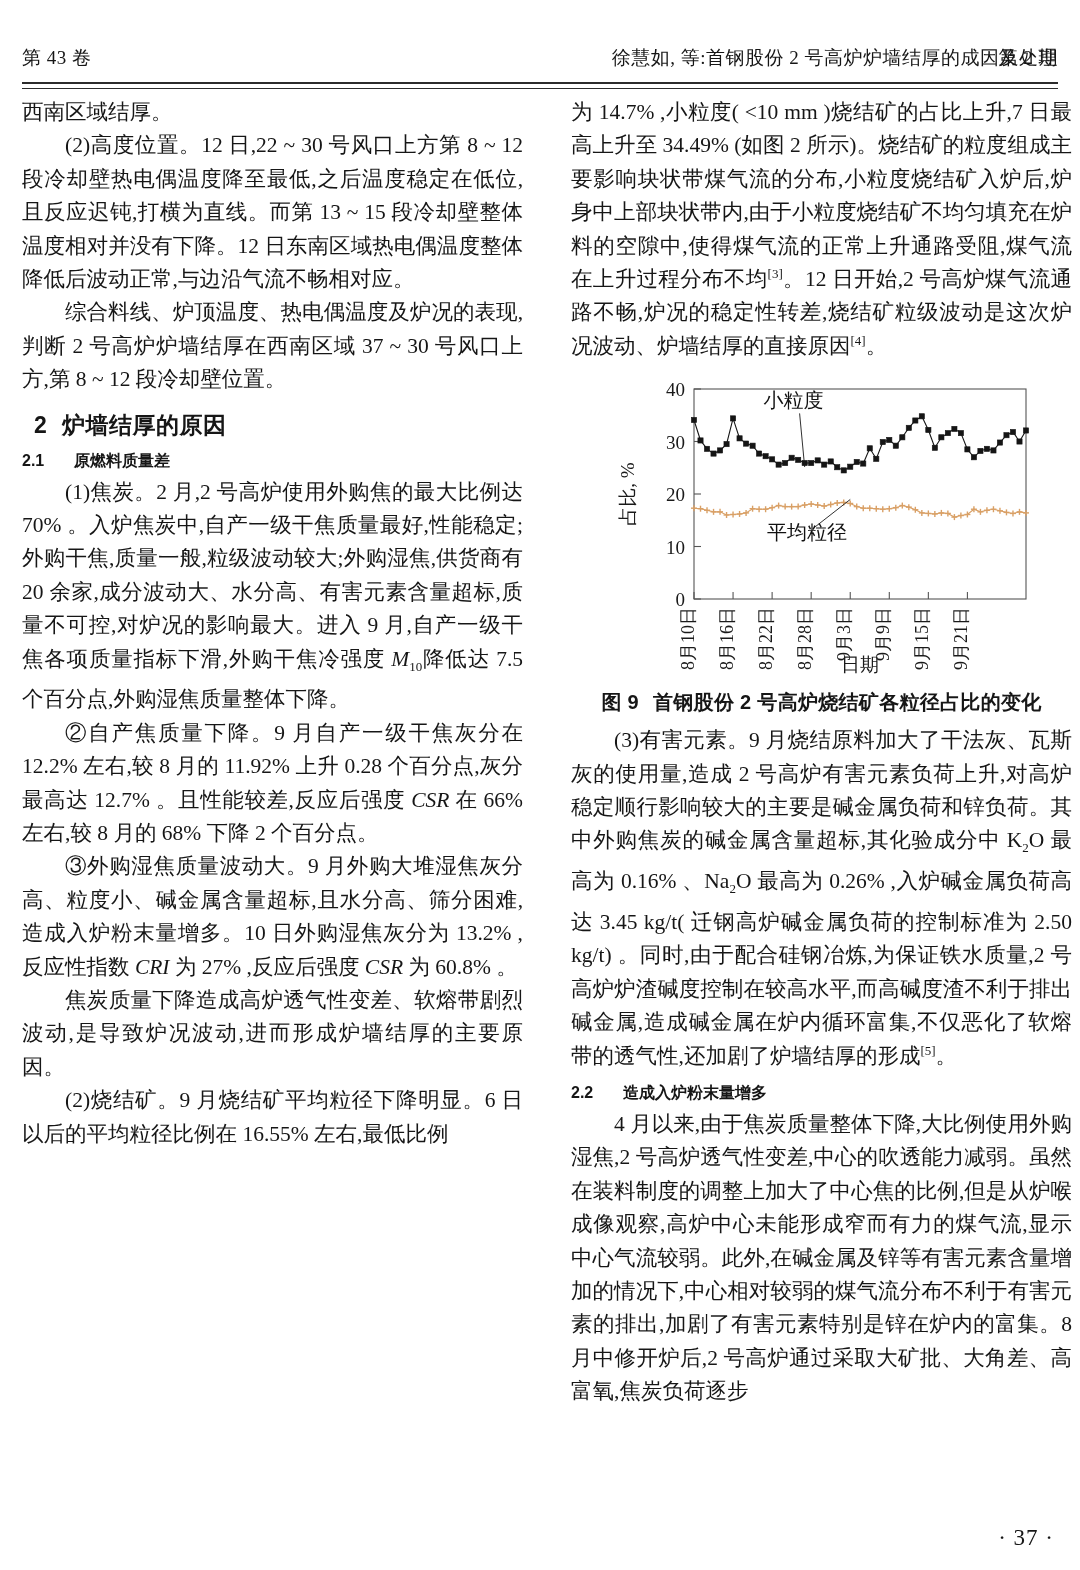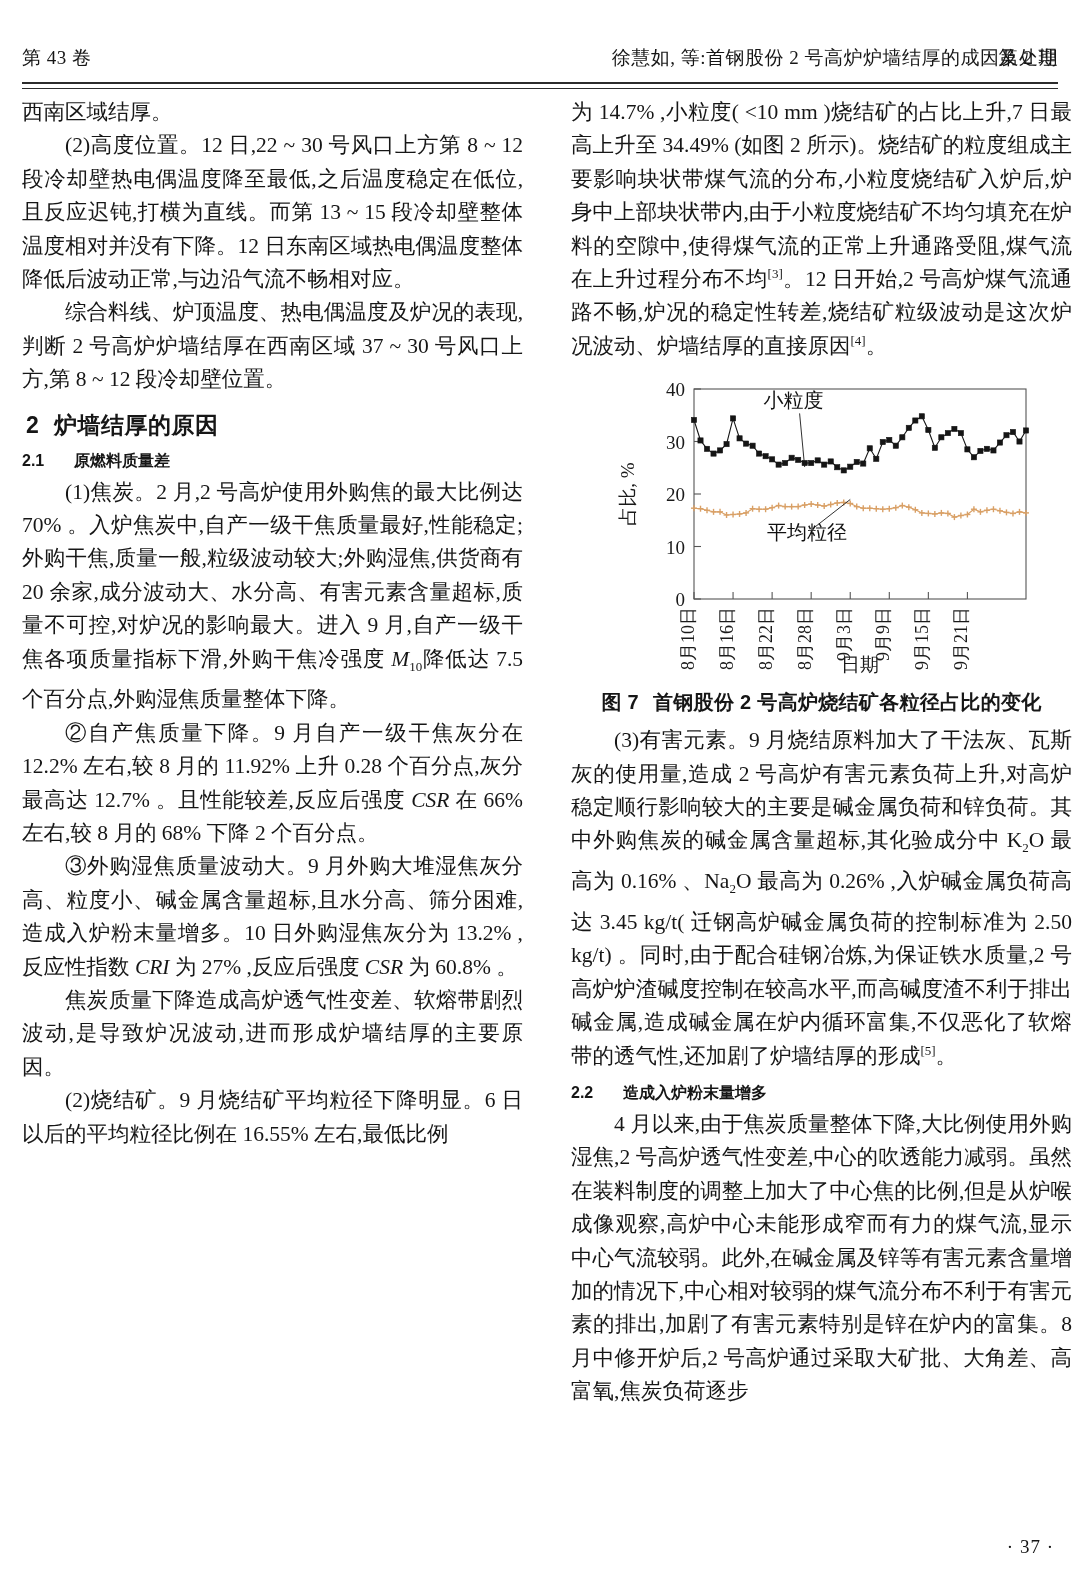--- a/index.html
+++ b/index.html
@@ -82,21 +82,21 @@
     text-justify: inter-character;
     text-indent: 2em;
     letter-spacing: 0px;
     word-spacing: 0px;
   }
   p.body.noindent {
     text-indent: 0;
   }
 
   h2.sec {
-    margin: 13px 0 7px 4px;
+    margin: 13px 0 7px 12px;
     font-size: 23px;
     font-family: "Liberation Sans", sans-serif;
     font-weight: bold;
     letter-spacing: 0.5px;
   }
   h2.sec .num { display: inline-block; min-width: 28px; }
   h3.subsec {
     margin: 10px 0 4px 0;
     font-size: 16px;
     font-family: "Liberation Sans", sans-serif;
@@ -134,22 +134,22 @@
     font-family: "Liberation Sans", sans-serif;
     font-weight: bold;
     letter-spacing: 0.3px;
   }
   .fig-caption .fig-num { margin-right: 14px; }
 
   
   .folio {
     position: absolute;
     right: 26px;
-    bottom: 12px;
-    font-size: 19px;
+    bottom: 19px;
+    font-size: 23px;
     letter-spacing: 1px;
   }
 </style>
 </head>
 <body>
 
 <div class="page">
 
   <div class="runhead">
     <span class="rh-left">第 43 卷</span>
@@ -379,21 +379,21 @@
               <line x1="417.4901960784314" y1="133.85" x2="417.4901960784314" y2="139.85" stroke="#d9a066" stroke-width="1.4"></line>
               <line x1="421" y1="137.9" x2="427" y2="137.9" stroke="#d9a066" stroke-width="1.4"></line>
               <line x1="424" y1="134.9" x2="424" y2="140.9" stroke="#d9a066" stroke-width="1.4"></line>
               <line x1="197.6" y1="38.375" x2="202.66666666666666" y2="92.025" stroke="#1a1a1a" stroke-width="0.9"></line>
               <text x="191.6" y="32.375" text-anchor="middle" font-family="&quot;Liberation Serif&quot;, serif" font-size="20" fill="#111">小粒度</text>
               <line x1="210.88" y1="153.625" x2="248.23529411764704" y2="124.44999999999999" stroke="#1a1a1a" stroke-width="0.9"></line>
               <text x="204.88" y="163.625" text-anchor="middle" font-family="&quot;Liberation Serif&quot;, serif" font-size="20" fill="#111">平均粒径</text>
             </svg>
         </div>
         <div class="fig-caption">
-          <span class="fig-num">图 7</span><span>首钢股份 2 号高炉烧结矿各粒径占比的变化</span>
+          <span class="fig-num">图 9</span><span>首钢股份 2 号高炉烧结矿各粒径占比的变化</span>
         </div>
       </div>
 
       <p class="body"><span>(3)有害元素。9 月烧结原料加大了干法灰、瓦斯灰的使用量,造成 2 号高炉有害元素负荷上升,对高炉稳定顺行影响较大的主要是碱金属负荷和锌负荷。其中外购焦炭的碱金属含量超标,其化验成分中 </span><span><span>K</span><sub class="msub">2</sub><span>O</span></span><span> 最高为 0.16% 、</span><span><span>Na</span><sub class="msub">2</sub><span>O</span></span><span> 最高为 0.26% ,入炉碱金属负荷高达 3.45 kg/t( 迁钢高炉碱金属负荷的控制标准为 2.50 kg/t) 。同时,由于配合硅钢冶炼,为保证铁水质量,2 号高炉炉渣碱度控制在较高水平,而高碱度渣不利于排出碱金属,造成碱金属在炉内循环富集,不仅恶化了软熔带的透气性,还加剧了炉墙结厚的形成</span><sup class="ref">[5]</sup><span>。</span></p>
 
       <h3 class="subsec">
         <span class="num">2.2</span><span>造成入炉粉末量增多</span>
       </h3>
 
       <p class="body">4 月以来,由于焦炭质量整体下降,大比例使用外购湿焦,2 号高炉透气性变差,中心的吹透能力减弱。虽然在装料制度的调整上加大了中心焦的比例,但是从炉喉成像观察,高炉中心未能形成窄而有力的煤气流,显示中心气流较弱。此外,在碱金属及锌等有害元素含量增加的情况下,中心相对较弱的煤气流分布不利于有害元素的排出,加剧了有害元素特别是锌在炉内的富集。8 月中修开炉后,2 号高炉通过采取大矿批、大角差、高富氧,焦炭负荷逐步</p>

